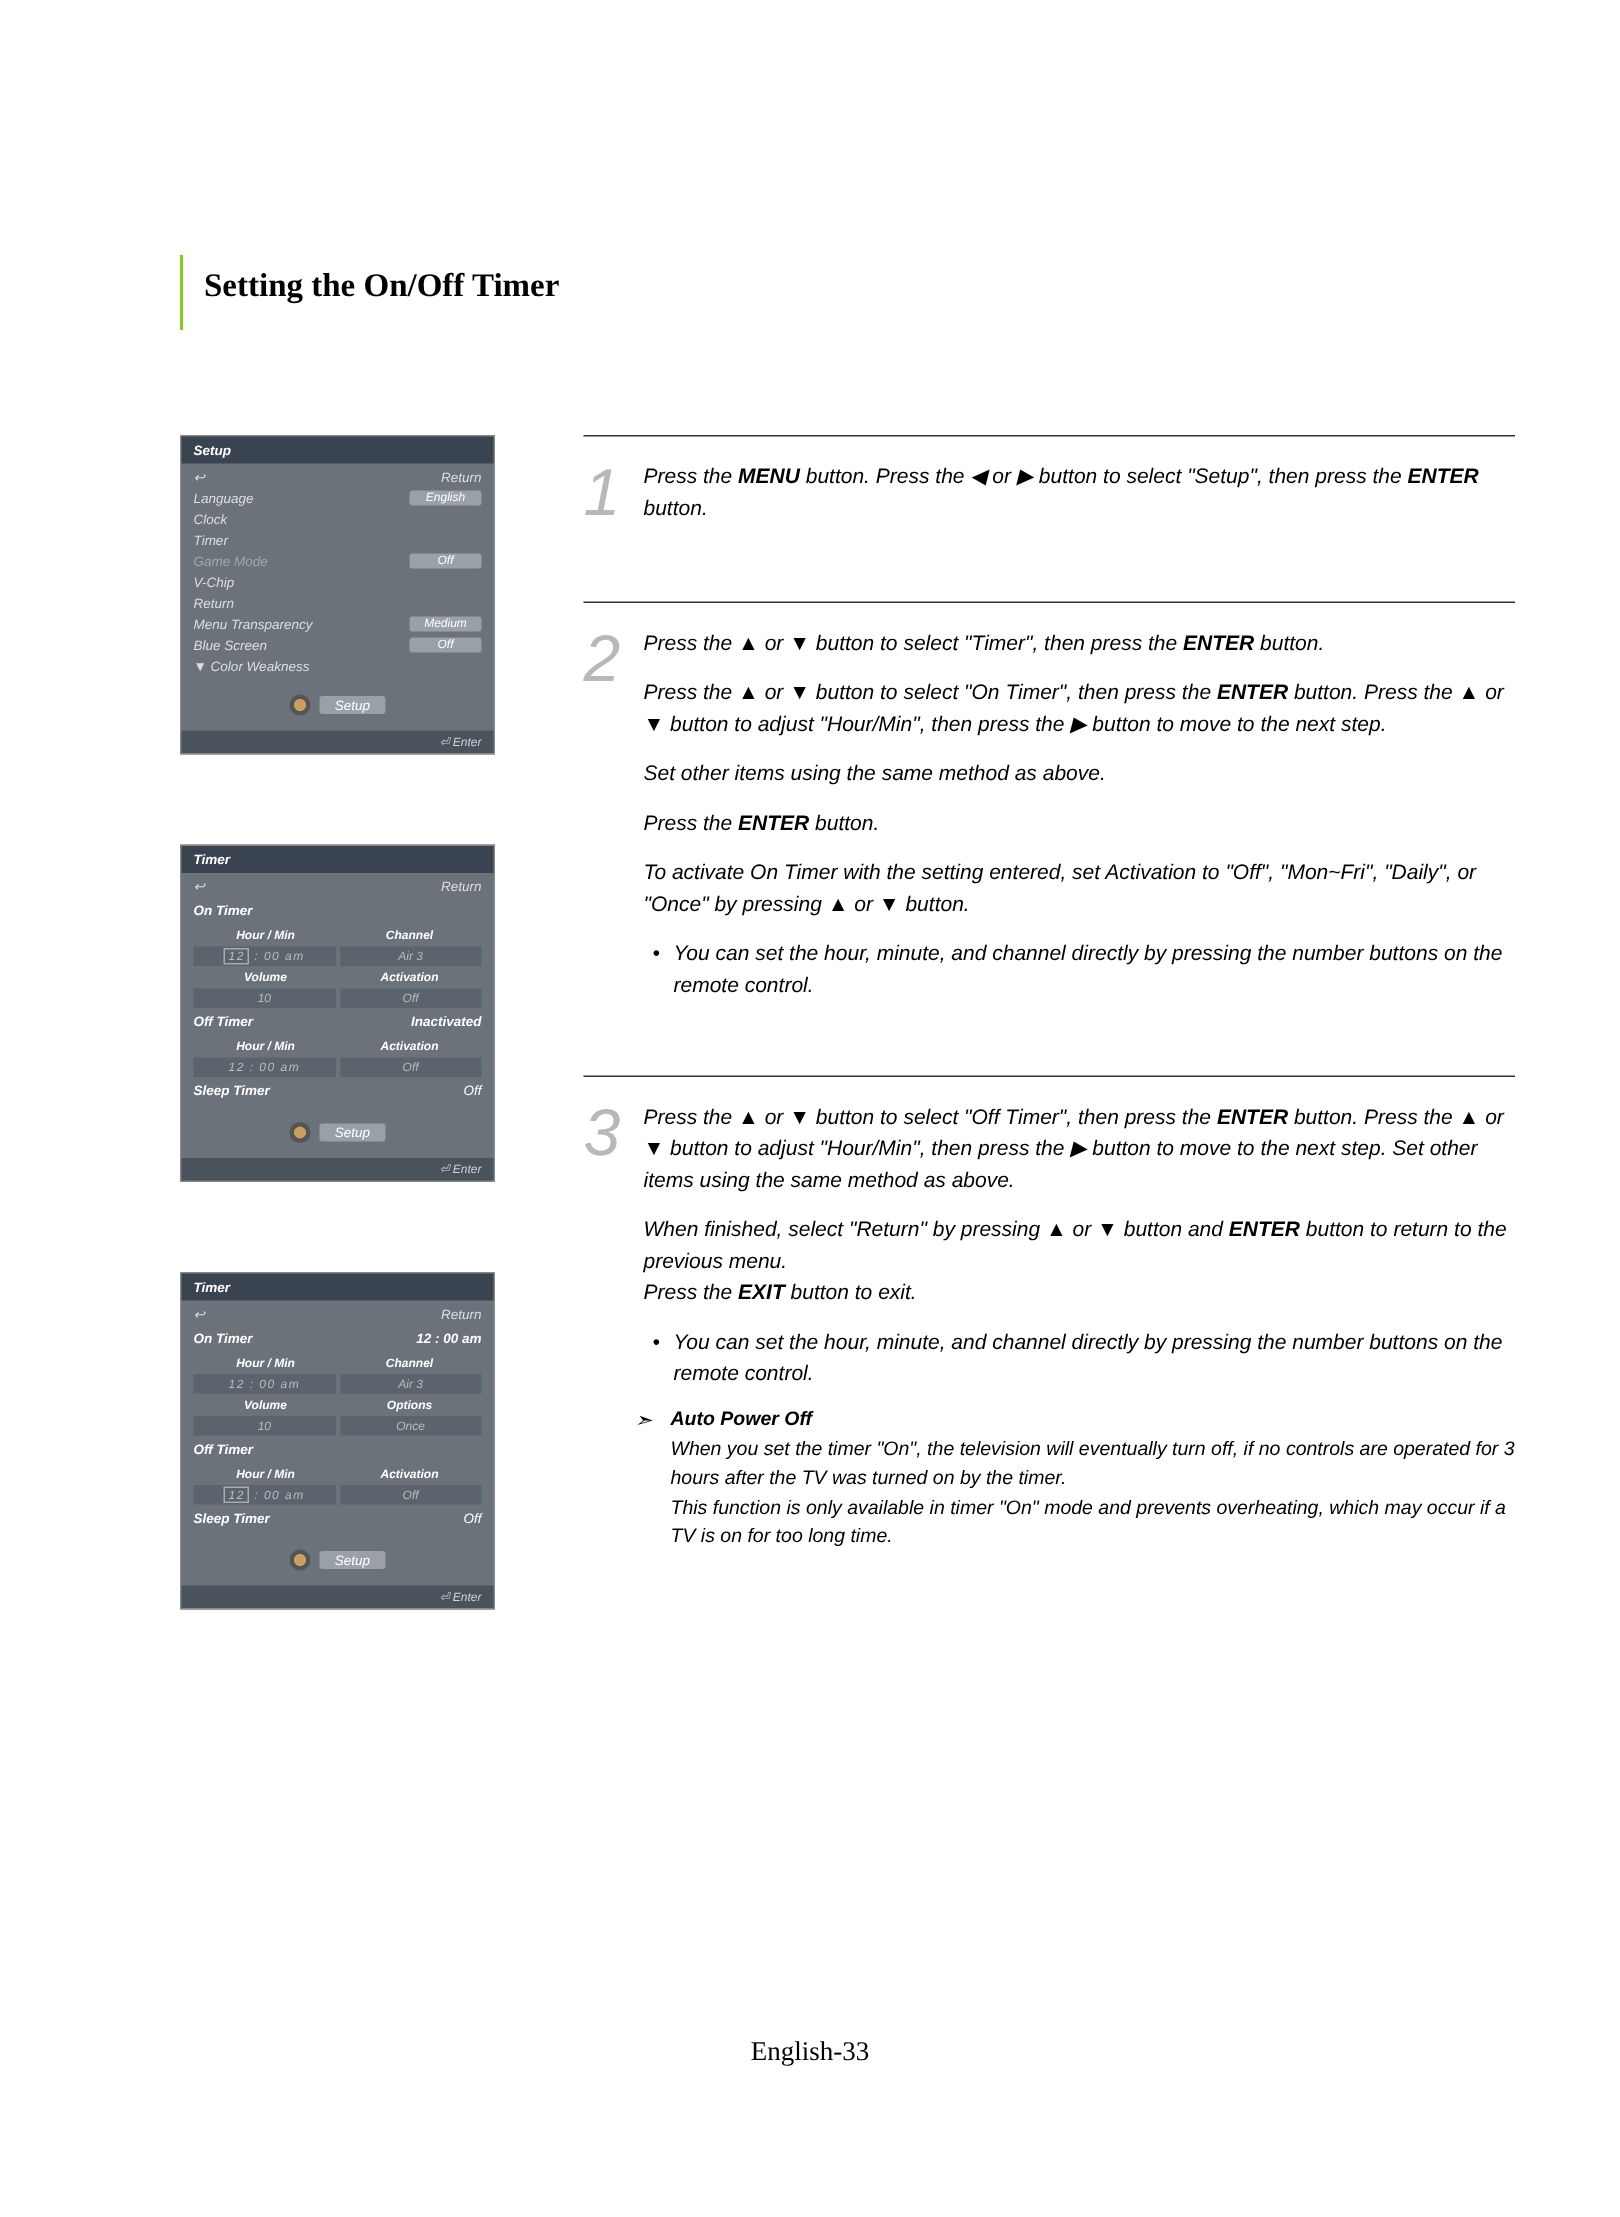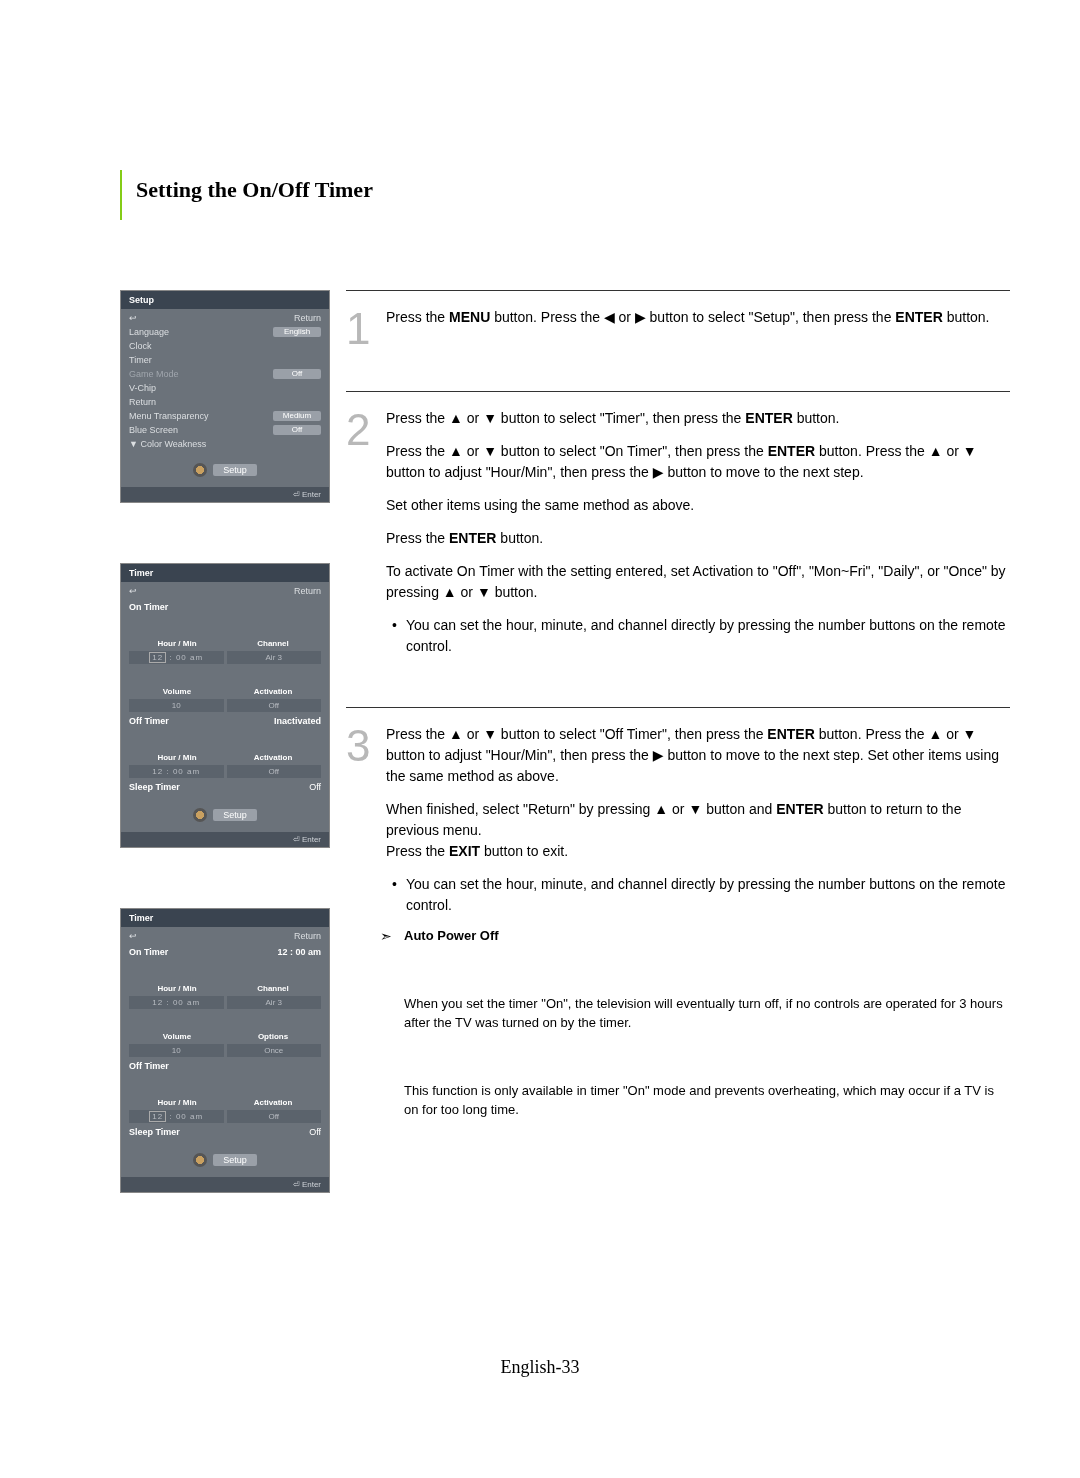--- a/index.html
+++ b/index.html
@@ -21,21 +21,22 @@
     border-left: 2px solid #84cc16;
     padding-left: 14px;
     padding-bottom: 10px;
     height: 50px;
     display: flex;
     align-items: center;
     margin-bottom: 70px;
   }
   .content-area {
     display: flex;
-    gap: 16px;
+    gap: 59px;
+    font-style: italic;
   }
   .left-col { width: 210px; flex-shrink: 0; }
   .right-col { flex: 1; }
 
   
   .osd {
     background: #6b727a;
     color: #dcdfe2;
     font-size: 9px;
     margin-bottom: 60px;
@@ -97,21 +98,20 @@
     font-size: 8px;
     color: #cfd3d8;
   }
   .osd-enter::before { content: "⏎ "; }
 
   .osd-subhead {
     display: flex;
     font-size: 8px;
     color: #fff;
     font-weight: bold;
-    margin-top: 20px;
   }
   .osd-subhead > div { flex: 1; text-align: center; padding: 3px 0; }
   .osd-valrow {
     display: flex;
     font-size: 8px;
   }
   .osd-valrow > div {
     flex: 1;
     text-align: center;
     background: #5b636c;
@@ -164,21 +164,21 @@
     margin-top: 10px;
   }
   .note-block::before {
     content: "➣";
     position: absolute;
     left: -6px;
     top: 0;
     font-size: 14px;
   }
   .note-title { font-weight: bold; }
-  .note-text { padding-left: 0; margin-top: 48px; }
+  .note-text { padding-left: 0; }
 
   .page-num {
     text-align: center;
     font-family: "Times New Roman", serif;
     font-size: 18px;
     position: absolute;
     bottom: 100px;
     left: 0; right: 0;
   }
 </style>

